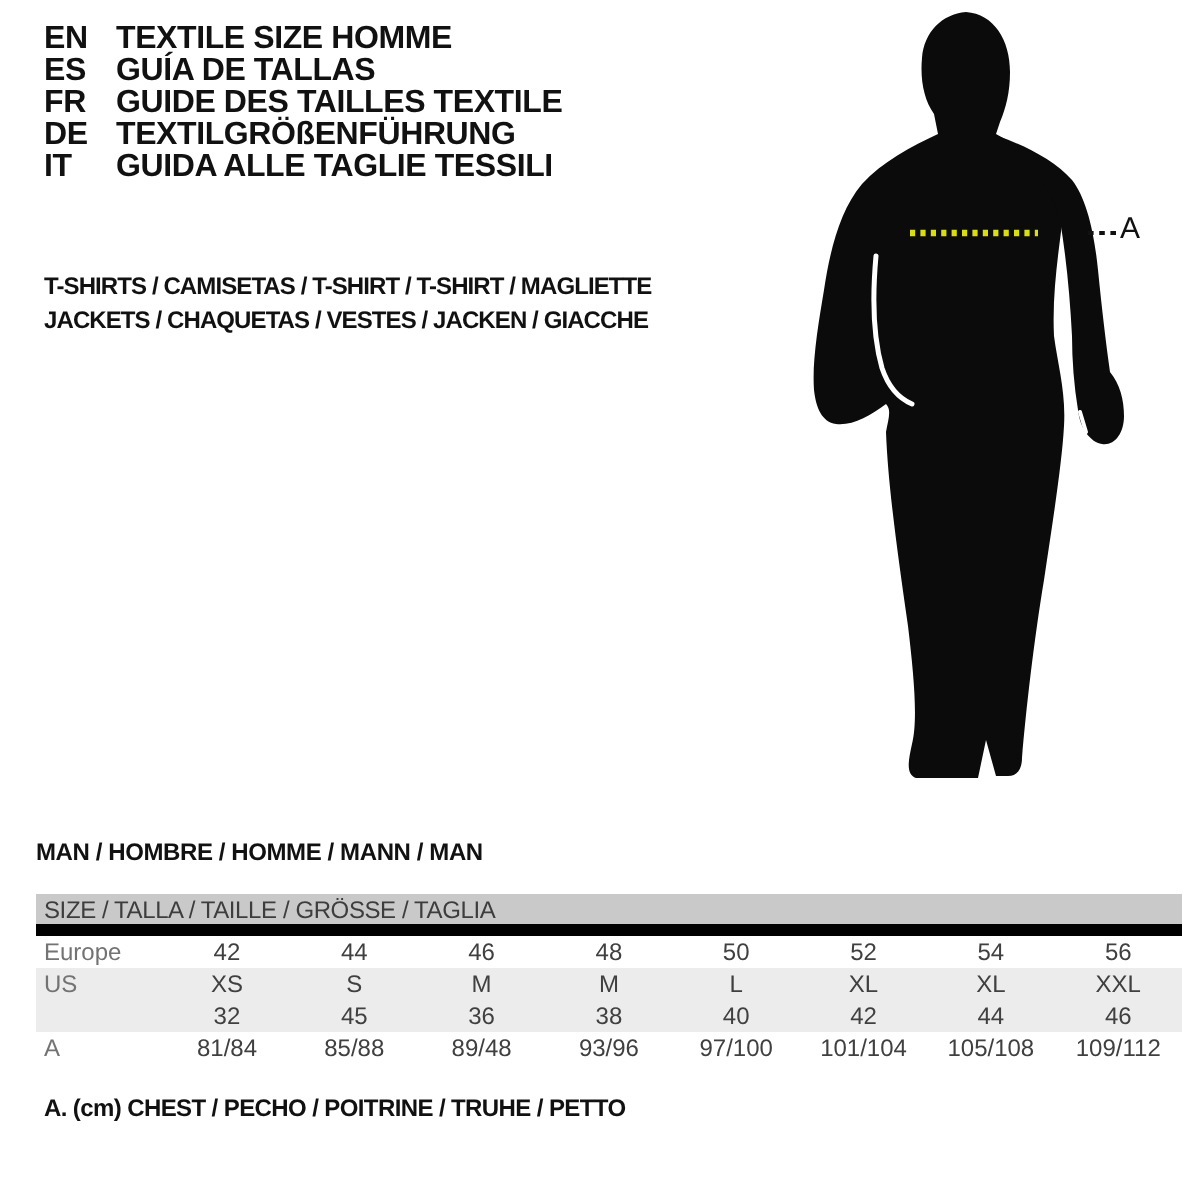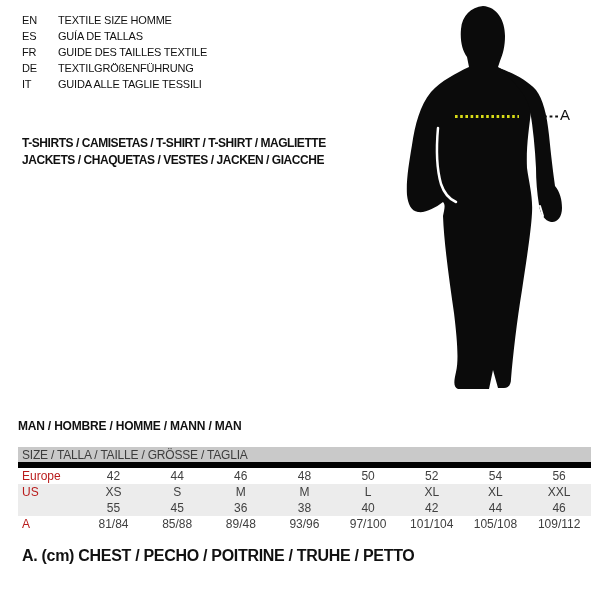--- a/index.html
+++ b/index.html
@@ -6,21 +6,21 @@
   body{
     width:600px;height:600px;position:relative;overflow:hidden;
     background:#ffffff;
     font-family:"Liberation Sans", sans-serif;
     color:#111;
   }
   .abs{position:absolute;}
 
   
   #lang-block{left:22px;top:12px;}
-  .lang-row{display:flex;line-height:16px;font-size:11px;font-weight:400;letter-spacing:-0.2px;}
+  .lang-row{display:flex;line-height:16px;font-size:16px;font-weight:700;letter-spacing:-0.2px;}
   .lang-code{width:36px;}
   .lang-text{white-space:nowrap;}
 
   
   #category-block{left:22px;top:107px;margin-top:28px;}
   .category-line{font-size:12px;font-weight:700;line-height:17px;letter-spacing:-0.45px;white-space:nowrap;}
 
   
   #figure-wrap{left:403px;top:0;width:165px;height:400px;}
   #measure-label{left:560px;top:106px;font-size:15px;font-weight:400;color:#111;}
@@ -29,25 +29,25 @@
   #section-heading{left:18px;top:419px;font-size:12px;font-weight:700;letter-spacing:-0.2px;text-align:right;}
 
   
   #size-table{left:18px;top:447px;width:573px;border-collapse:collapse;table-layout:fixed;}
   #size-table td{font-size:12px;font-weight:400;color:#404040;height:16px;padding:0;text-align:center;vertical-align:middle;}
   #size-table td.thead{
     background:var(--table_header_bg,#c9c9c9);
     text-align:left;padding-left:4px;color:#3d3d3d;
     border-bottom:6px solid #000000;height:15px;letter-spacing:-0.2px;
   }
-  #size-table td.rowlabel{text-align:left;padding-left:4px;width:52px;color:#b91c1c;}
+  #size-table td.rowlabel{text-align:left;padding-left:4px;width:52px;color:#737373;}
   #size-table tr.shaded td{background:var(--table_shaded_row_bg,#ececec);}
 
   
-  #footnote{left:22px;top:547px;font-size:16px;font-weight:700;letter-spacing:-0.3px;white-space:nowrap;}
+  #footnote{left:22px;top:547px;font-size:12px;font-weight:700;letter-spacing:-0.3px;white-space:nowrap;}
 </style>
 </head>
 <body>
 
 <div id="lang-block" class="abs">
   <div class="lang-row">
     <span class="lang-code">EN</span>
     <span class="lang-text">TEXTILE SIZE HOMME</span>
   </div>
   <div class="lang-row">
@@ -148,21 +148,21 @@
         <td>S</td>
         <td>M</td>
         <td>M</td>
         <td>L</td>
         <td>XL</td>
         <td>XL</td>
         <td>XXL</td>
       </tr>
       <tr class="shaded">
         <td class="rowlabel"></td>
-        <td>55</td>
+        <td>32</td>
         <td>45</td>
         <td>36</td>
         <td>38</td>
         <td>40</td>
         <td>42</td>
         <td>44</td>
         <td>46</td>
       </tr>
       <tr>
         <td class="rowlabel">A</td>

